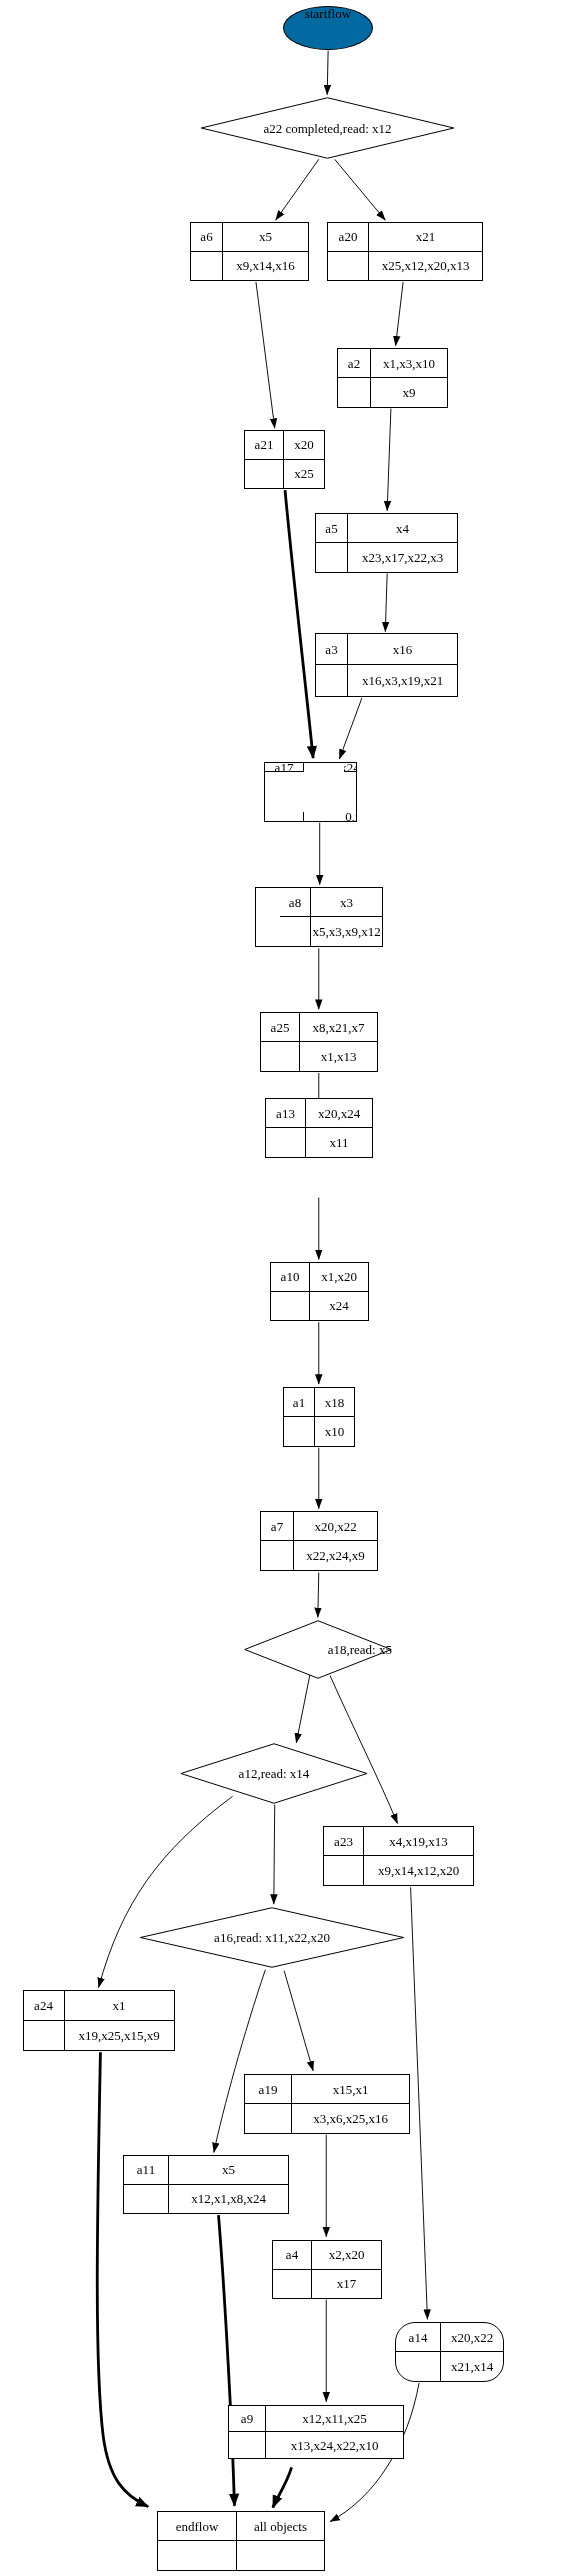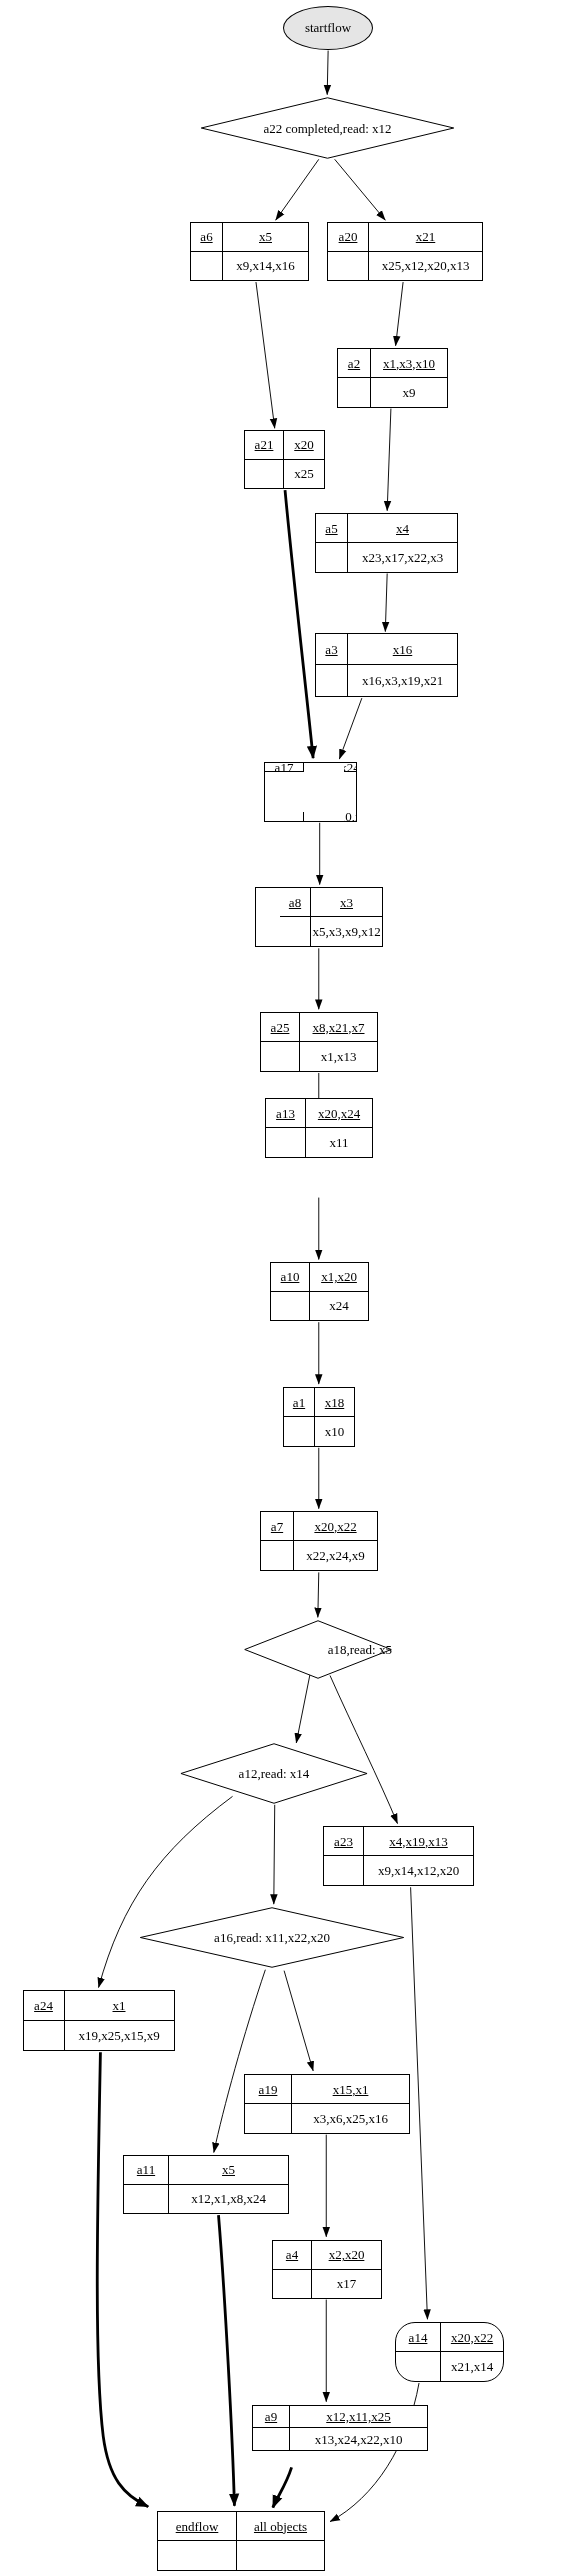--- a/index.html
+++ b/index.html
@@ -5,30 +5,30 @@
   html,body{margin:0;padding:0;background:#ffffff;}
   .canvas{
     position:relative;width:571px;height:2576px;background:#fff;
     font-family:"Liberation Serif","DejaVu Serif",serif;color:#000;font-size:13px;line-height:1;
   }
   svg.edges{position:absolute;left:0;top:0;width:571px;height:2576px;}
   svg.edges path{fill:none;stroke:#000;stroke-width:1px;}
   svg.edges path.bold{stroke-width:3px;}
   .node{position:absolute;box-sizing:border-box;}
   .ellipse{
-    border:0.9px solid #000;border-radius:50%;background:#e5e5e5;
-    display:flex;align-items:center;justify-content:center;font-family:Liberation Serif, serif;
+    border:0.9px solid #000;border-radius:50%;background:#0369a1;
+    display:flex;align-items:flex-start;justify-content:center;font-family:Liberation Serif, serif;
   }
   .record{
     display:grid;grid-template-rows:1fr 1fr;border:0.9px solid #000;background:#fff;
     text-align:center;
   }
   .cell{display:flex;align-items:center;justify-content:center;white-space:nowrap;overflow:hidden;}
   .b-r{border-right:0.9px solid #000;}
-  .b-b{border-bottom:0.9px solid #000;text-decoration:underline;}
+  .b-b{border-bottom:0.9px solid #000;}
   .diamond{display:flex;align-items:center;justify-content:center;text-align:center;}
   .diamond svg{position:absolute;left:0;top:0;width:100%;height:100%;}
   .diamond span{position:relative;}
 </style>
 </head>
 <body>
 
 <div class="canvas">
 
   <svg class="edges" viewBox="0 0 609 2749" width="571" height="2576">
@@ -207,21 +207,21 @@
     <div class="cell b-b">x2,x20</div>
     <div class="cell b-r"></div>
     <div class="cell">x17</div>
   </div>
   <div class="node record" style="left:395px;top:2322px;width:109px;height:60px;grid-template-columns:45px 1fr;border-radius:20px;">
     <div class="cell b-r b-b">a14</div>
     <div class="cell b-b">x20,x22</div>
     <div class="cell b-r"></div>
     <div class="cell">x21,x14</div>
   </div>
-  <div class="node record" style="left:252px;top:2405px;width:176px;height:46px;grid-template-columns:37px 1fr;">
+  <div class="node record" style="left:228px;top:2405px;width:176px;height:54px;grid-template-columns:37px 1fr;">
     <div class="cell b-r b-b">a9</div>
     <div class="cell b-b">x12,x11,x25</div>
     <div class="cell b-r"></div>
     <div class="cell">x13,x24,x22,x10</div>
   </div>
 
   <div class="node record" style="left:157px;top:2511px;width:168px;height:60px;grid-template-columns:79px 1fr;">
     <div class="cell b-r b-b">endflow</div>
     <div class="cell b-b">all objects</div>
     <div class="cell b-r"></div>

